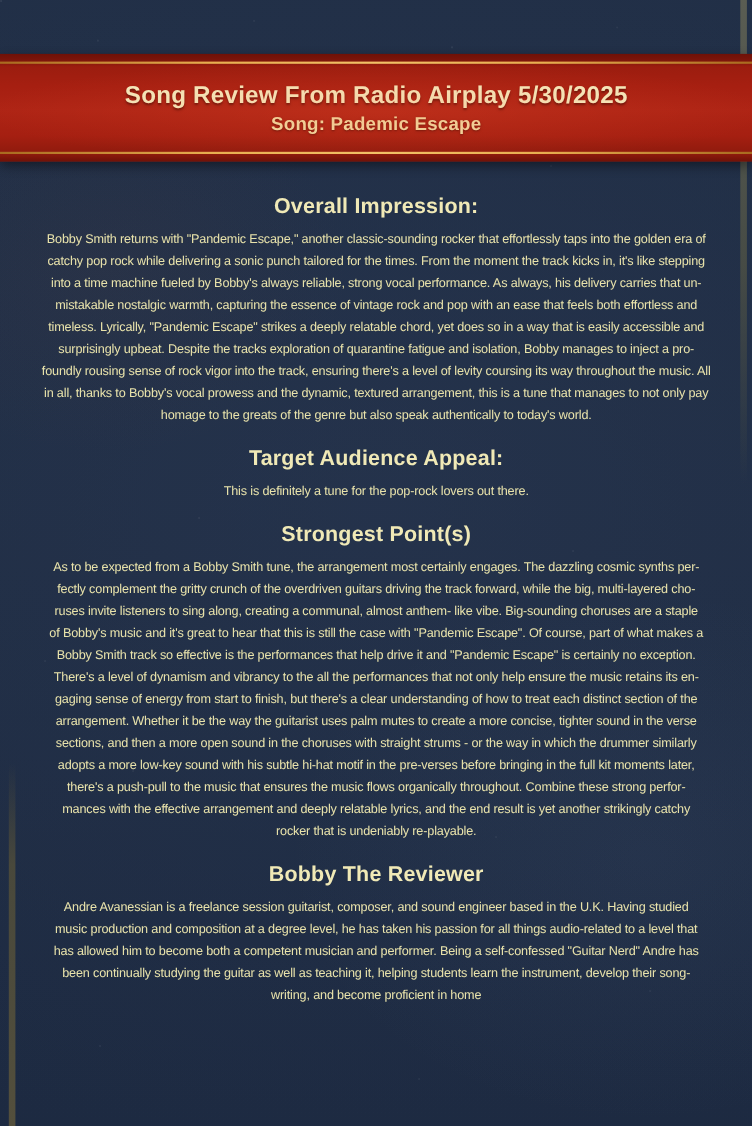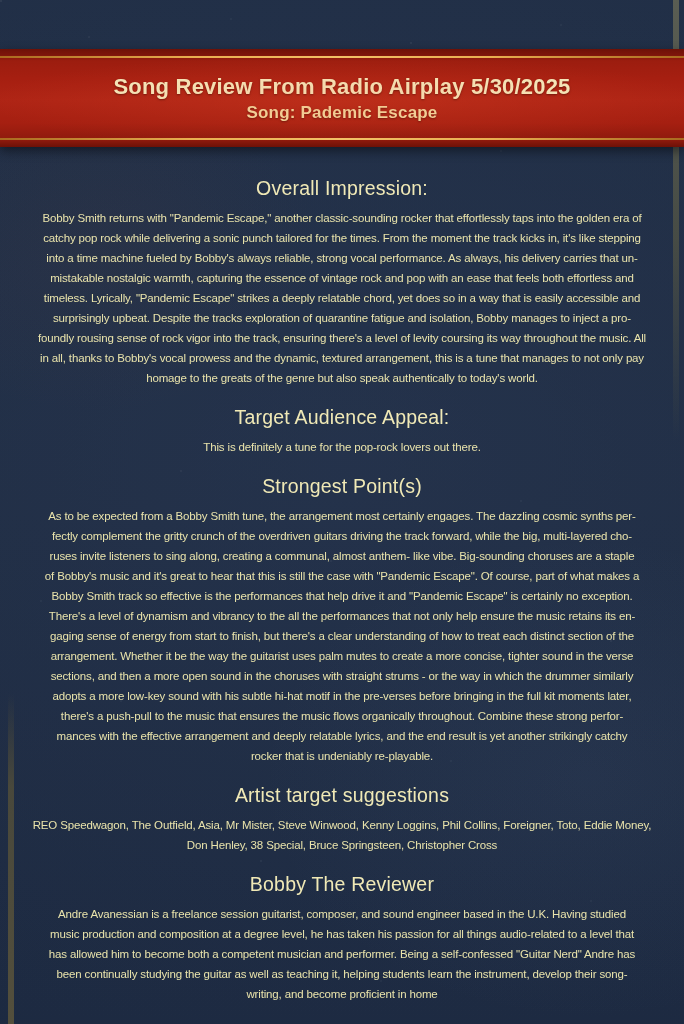--- a/index.html
+++ b/index.html
@@ -61,21 +61,21 @@
     text-shadow:0 1px 2px rgba(60,8,2,0.6);
   }
   .banner h2{
     margin:0;font-size:17px;line-height:21px;font-weight:bold;
     color:#f0dda3;letter-spacing:0.2px;
     text-shadow:0 1px 2px rgba(60,8,2,0.6);
   }
   .content{position:relative;z-index:2;padding:0 12px;}
   .sec-heading{
     margin:18px 0 8px;
-    font-size:19.5px;line-height:23px;font-weight:normal;
+    font-size:19.5px;line-height:23px;font-weight:bold;
     color:#f0e9b6;text-align:center;letter-spacing:0.2px;
   }
   .content section:first-child .sec-heading{margin-top:30px;}
   .sec-body{
     margin:0;
     font-size:11.5px;line-height:20px;letter-spacing:-0.15px;
     color:#e9e3ab;text-align:center;
     white-space:pre-line;
   }
 </style>
@@ -122,25 +122,20 @@
 There's a level of dynamism and vibrancy to the all the performances that not only help ensure the music retains its en-
 gaging sense of energy from start to finish, but there's a clear understanding of how to treat each distinct section of the
 arrangement. Whether it be the way the guitarist uses palm mutes to create a more concise, tighter sound in the verse
 sections, and then a more open sound in the choruses with straight strums - or the way in which the drummer similarly
 adopts a more low-key sound with his subtle hi-hat motif in the pre-verses before bringing in the full kit moments later,
 there's a push-pull to the music that ensures the music flows organically throughout. Combine these strong perfor-
 mances with the effective arrangement and deeply relatable lyrics, and the end result is yet another strikingly catchy
 rocker that is undeniably re-playable.</p>
     </section>
 
-    <section>
-      <h3 class="sec-heading">Artist target suggestions</h3>
-      <p class="sec-body">REO Speedwagon, The Outfield, Asia, Mr Mister, Steve Winwood, Kenny Loggins, Phil Collins, Foreigner, Toto, Eddie Money,
-Don Henley, 38 Special, Bruce Springsteen, Christopher Cross</p>
-    </section>
 
     <section>
       <h3 class="sec-heading">Bobby The Reviewer</h3>
       <p class="sec-body">Andre Avanessian is a freelance session guitarist, composer, and sound engineer based in the U.K. Having studied
 music production and composition at a degree level, he has taken his passion for all things audio-related to a level that
 has allowed him to become both a competent musician and performer. Being a self-confessed "Guitar Nerd" Andre has
 been continually studying the guitar as well as teaching it, helping students learn the instrument, develop their song-
 writing, and become proficient in home</p>
     </section>
   </main>

